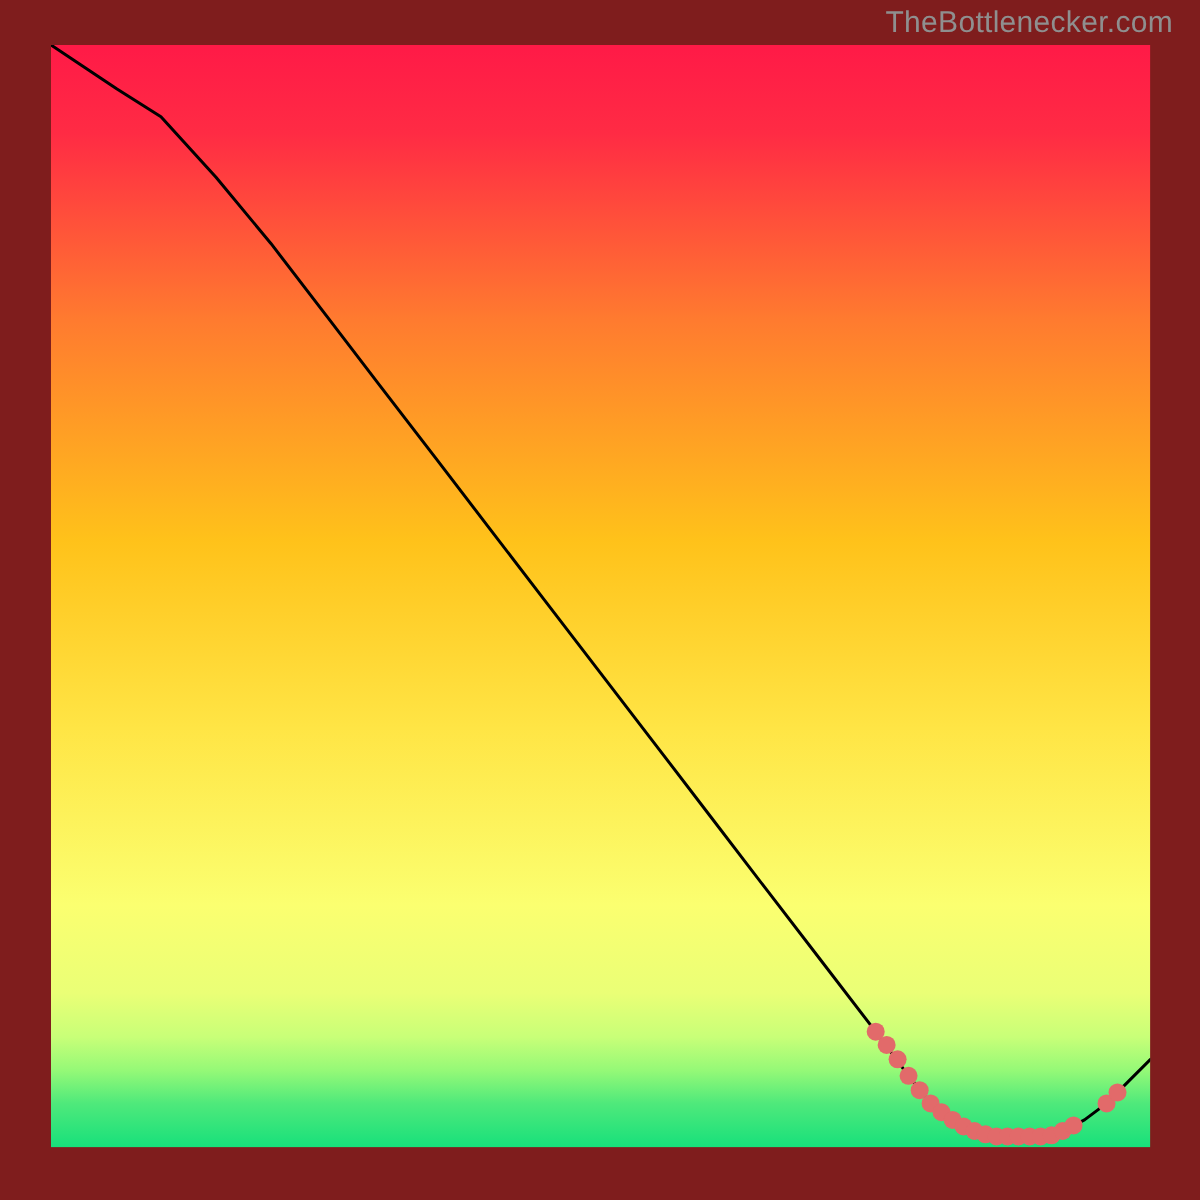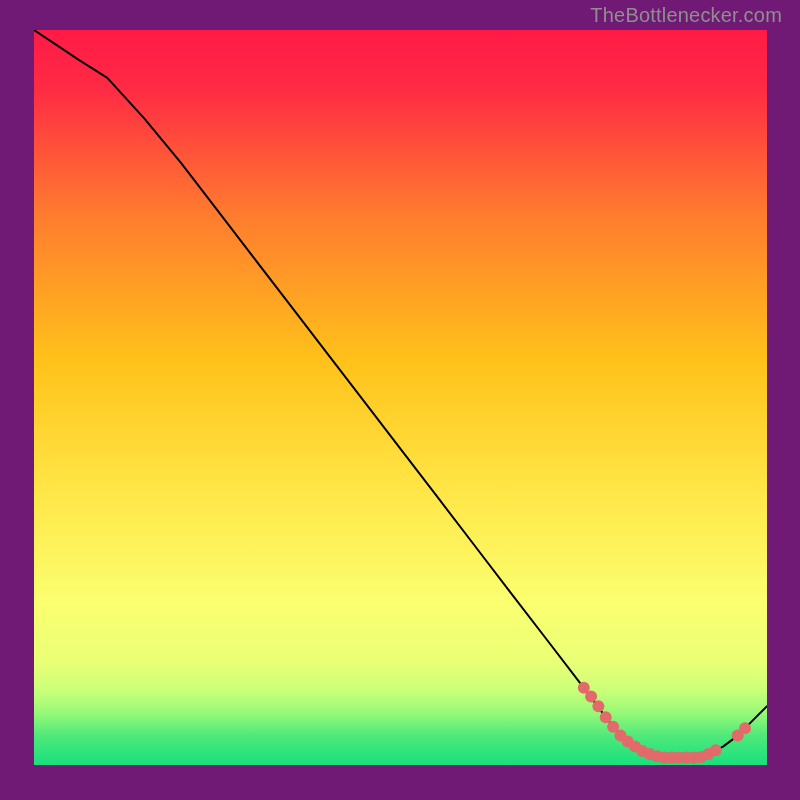--- a/index.html
+++ b/index.html
@@ -8,21 +8,21 @@
     width: 800px;
     height: 800px;
     background: #000000;
     overflow: hidden;
     font-family: Arial, Helvetica, sans-serif;
   }
   .canvas {
     position: relative;
     width: 800px;
     height: 800px;
-    background: #701a75;
+    background: #7f1d1d;
   }
   .attribution {
     position: absolute;
     top: 4px;
     right: 18px;
     color: #8f8f8f;
     font-size: 20px;
     font-weight: 400;
     letter-spacing: 0.2px;
   }

